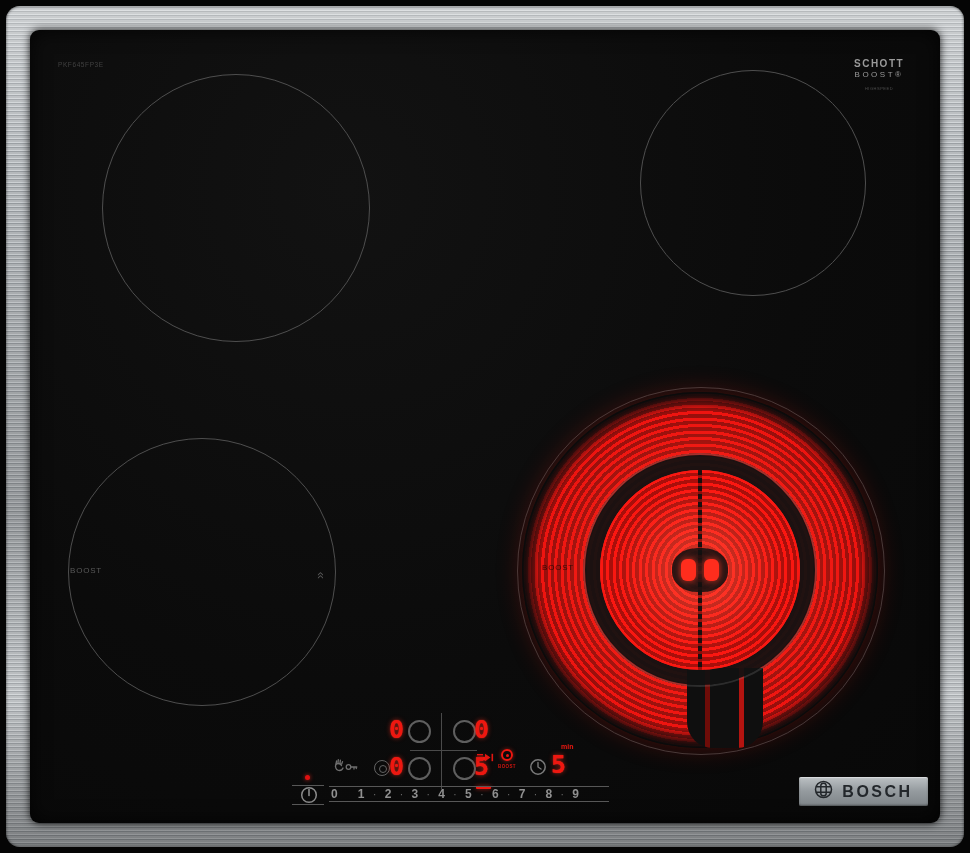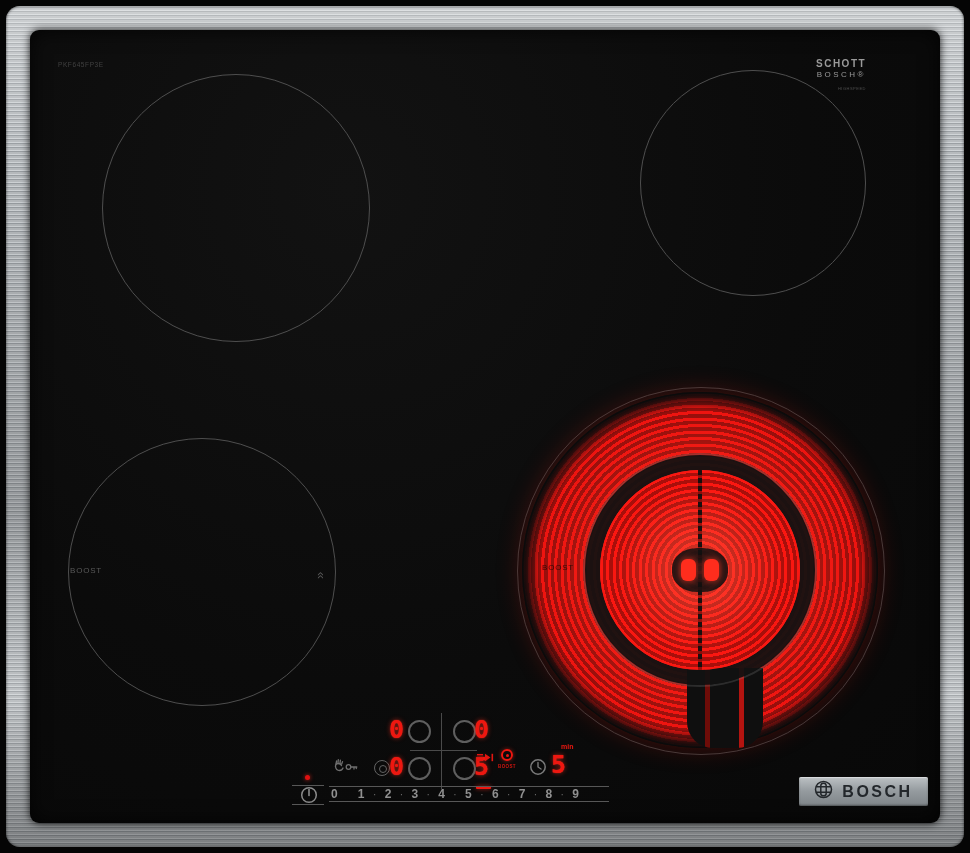--- a/index.html
+++ b/index.html
@@ -86,21 +86,21 @@
   #sl-top{left:329px;top:786px;width:280px;height:1px;background:#575757;}
   #sl-bot{left:329px;top:801px;width:280px;height:1px;background:#575757;}
   #power-btn{left:300px;top:786px;}
   #slider{left:331px;top:787px;width:248px;height:14px;display:flex;align-items:center;justify-content:space-between;}
   #slider .num{font-size:12px;color:#909090;font-weight:bold;}
   #slider .dot{font-size:10px;color:#6f6f6f;}
   #slider .hiddendot{visibility:hidden;}
 
   
   #model-no{left:58px;top:61px;font-size:6.5px;color:#404040;letter-spacing:.6px;}
-  #schott{left:816px;top:58px;width:50px;text-align:right;color:#9a9a9a;}
+  #schott{left:854px;top:58px;width:50px;text-align:center;color:#9a9a9a;}
   #schott .l1{font-size:10px;letter-spacing:1.5px;font-weight:bold;}
   #schott .l2{font-size:8px;letter-spacing:2.5px;margin-top:1px;}
   #schott .l3{font-size:4px;letter-spacing:.5px;color:#4e4e4e;margin-top:7px;}
   #bosch-strip{left:799px;top:777px;width:129px;height:29px;border-radius:2px;
     background:linear-gradient(180deg,#bcc1c4,#959b9f 48%,#7e8488);
     box-shadow:inset 0 1px 1px rgba(255,255,255,.5), inset 0 -1px 2px rgba(0,0,0,.4);
     display:flex;align-items:center;justify-content:center;gap:9px;}
   #bosch-strip .txt{color:#23272b;font-weight:bold;font-size:16px;letter-spacing:2.5px;}
 </style>
 </head>
@@ -219,21 +219,21 @@
       <span class="dot">·</span>
       <span class="num">8</span>
       <span class="dot">·</span>
       <span class="num">9</span>
     </div>
 
   <span id="model-no" class="abs">PKF645FP3E</span>
 
   <div id="schott" class="abs">
     <div class="l1">SCHOTT</div>
-    <div class="l2">BOSCH®</div>
+    <div class="l2">BOOST®</div>
     <div class="l3">HIGHSPEED</div>
   </div>
 
   <div id="bosch-strip" class="abs">
     <span>
       <svg width="19" height="19" viewBox="0 0 19 19">
         <g fill="none" stroke="#23272b" stroke-width="1.5">
           <circle cx="9.5" cy="9.5" r="8"></circle>
           <rect x="6.8" y="3.2" width="5.4" height="12.6" rx="2.6"></rect>
           <path d="M2 6.8 h15 M2 12.2 h15"></path>

